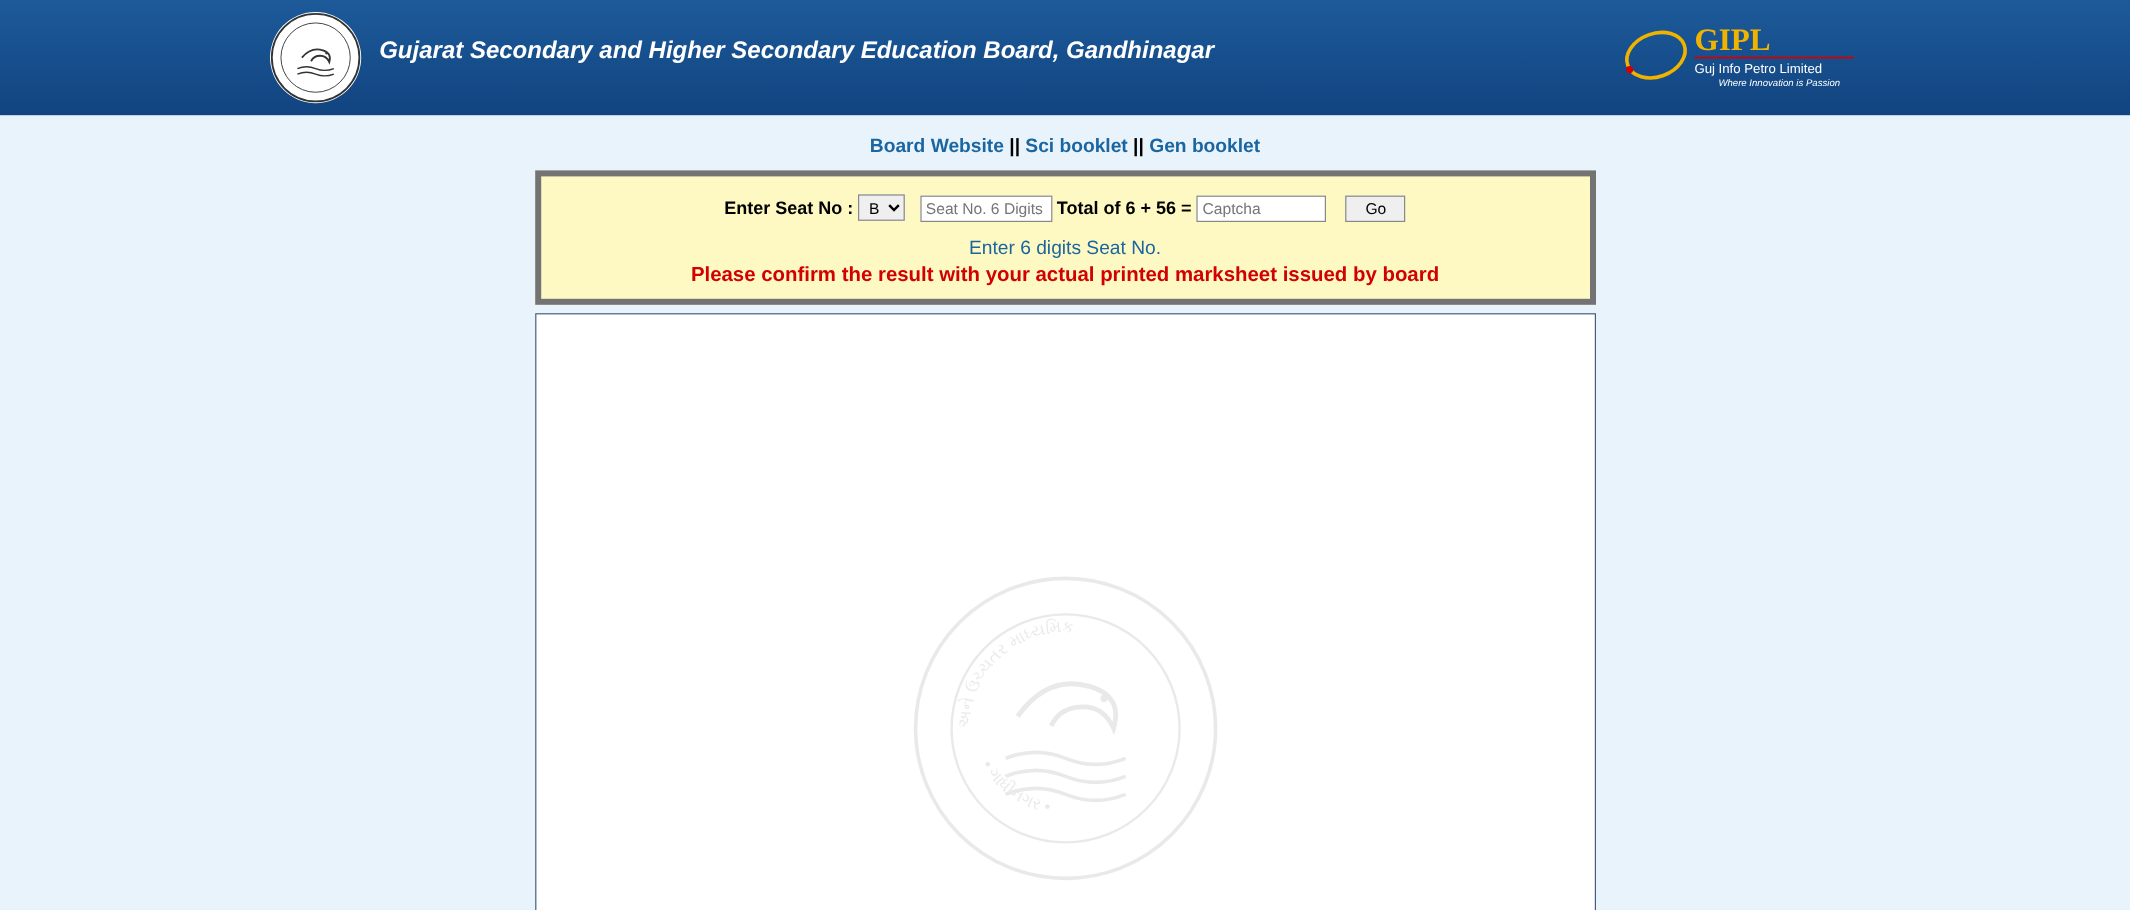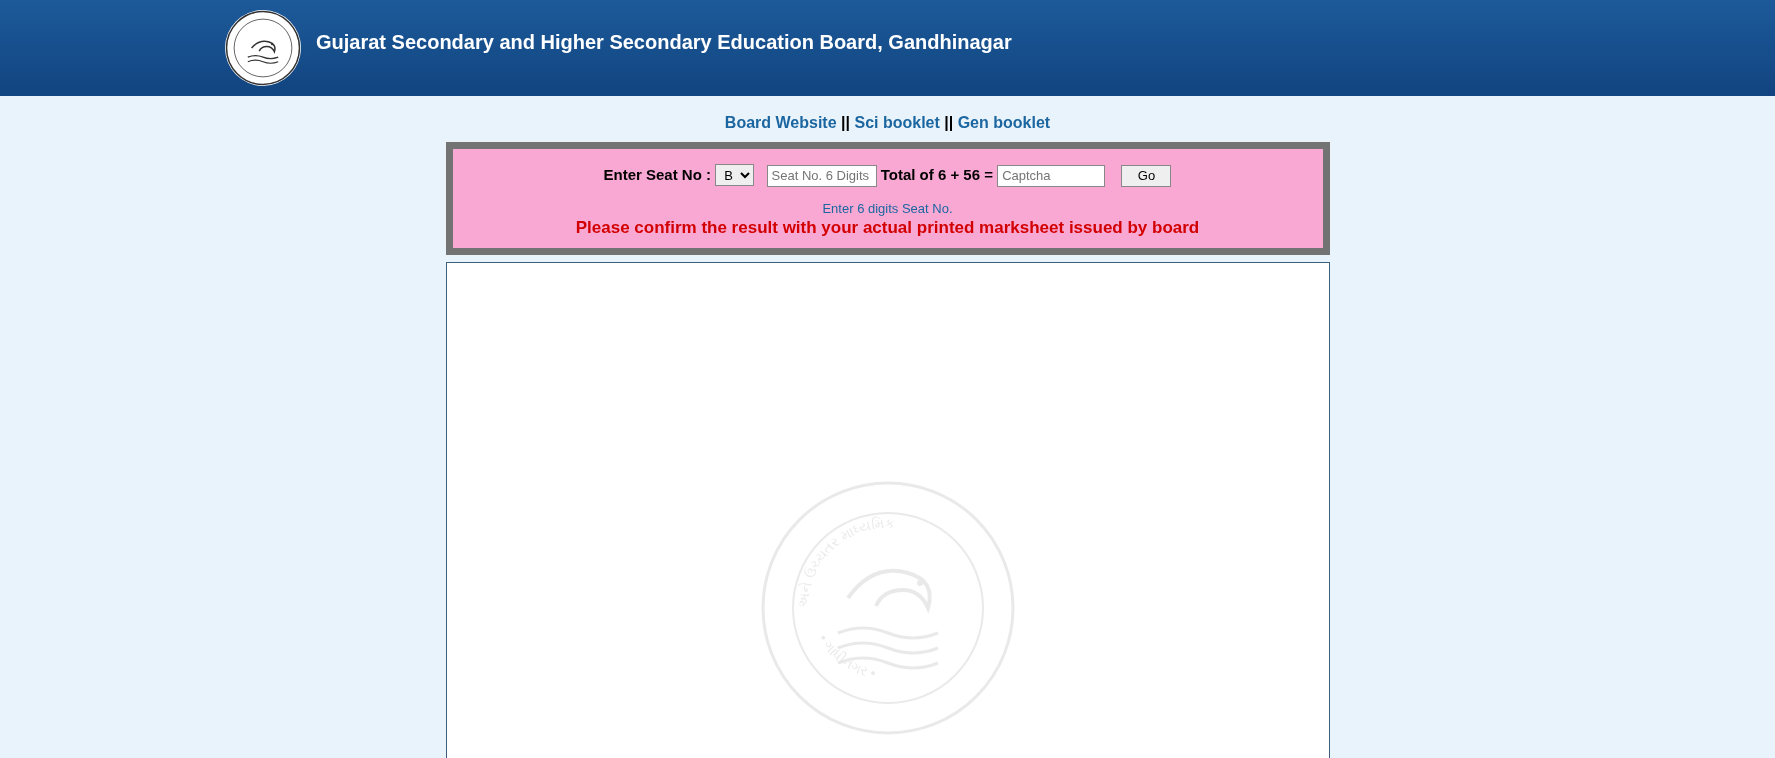--- a/index.html
+++ b/index.html
@@ -17,20 +17,21 @@
       padding: 10px 0;
       display: flex;
       align-items: center;
       justify-content: space-between;
       min-height: 93px;
     }
     .header-left {
       display: flex;
       align-items: center;
       margin-left: 225px;
+      font-style: italic;
     }
     .seal-logo {
       width: 76px;
       height: 76px;
       border-radius: 50%;
       background: #fff;
       display: flex;
       align-items: center;
       justify-content: center;
       margin-right: 15px;
@@ -69,22 +70,22 @@
     .nav-links a {
       color: #1b66a0;
       text-decoration: none;
     }
     .nav-links .sep {
       color: #000;
     }
     .form-container {
       width: 884px;
       margin: 0 auto;
-      border: 7px solid #737373;
-      background-color: #f9a8d4;
+      border: 5px solid #737373;
+      background-color: #fef9c3;
       padding: 15px 10px 10px 10px;
       text-align: center;
     }
     .form-row {
       font-size: 15px;
       font-weight: bold;
     }
     .form-row select,
     .form-row input[type="text"] {
       font-size: 13px;
@@ -107,21 +108,21 @@
     .go-button {
       width: 50px;
       height: 22px;
       font-size: 13px;
       border: 1px solid #888;
       background: #efefef;
       cursor: pointer;
     }
     .msg-blue {
       color: #1b66a0;
-      font-size: 13px;
+      font-size: 16px;
       margin-top: 14px;
     }
     .msg-red {
       color: #d20000;
       font-size: 17px;
       font-weight: bold;
       margin-top: 2px;
     }
     .result-container {
       width: 884px;
@@ -156,20 +157,30 @@
         <circle cx="50" cy="50" r="38" fill="none" stroke="#333" stroke-width="1"></circle>
         <path d="M 35 50 Q 45 38, 58 42 Q 68 45, 65 55 Q 62 48, 55 48 Q 48 48, 45 54" fill="none" stroke="#333" stroke-width="2"></path>
         <circle cx="62" cy="45" r="1.5" fill="#333"></circle>
         <path d="M 30 62 Q 40 58, 50 62 Q 60 66, 70 62" fill="none" stroke="#333" stroke-width="1.5"></path>
         <path d="M 30 68 Q 40 64, 50 68 Q 60 72, 70 68" fill="none" stroke="#333" stroke-width="1.5"></path>
       </svg>
     </div>
     <div class="header-text">
       <div class="header-title">Gujarat Secondary and Higher Secondary Education Board, Gandhinagar</div>
     </div>
+  </div>
+  <div class="header-right">
+    <svg class="gipl-logo" viewBox="0 0 200 60">
+      <ellipse cx="30" cy="30" rx="25" ry="18" fill="none" stroke="#f0b400" stroke-width="3" transform="rotate(-20 30 30)"></ellipse>
+      <circle cx="8" cy="42" r="3" fill="#d20000"></circle>
+      <text x="62" y="26" font-family="serif" font-size="26" font-weight="bold" fill="#f0b400">GIPL</text>
+      <line x1="62" y1="32" x2="195" y2="32" stroke="#d20000" stroke-width="1.5"></line>
+      <text x="62" y="45" font-family="Arial" font-size="11" fill="#fff">Guj Info Petro Limited</text>
+      <text x="82" y="56" font-family="Arial" font-size="8" fill="#fff" font-style="italic">Where Innovation is Passion</text>
+    </svg>
   </div>
 </div>
 
 <div class="nav-links">
   <a href="#">Board Website</a>
   <span class="sep"> || </span>
   <a href="#">Sci booklet</a>
   <span class="sep"> || </span>
   <a href="#">Gen booklet</a>
 </div>

